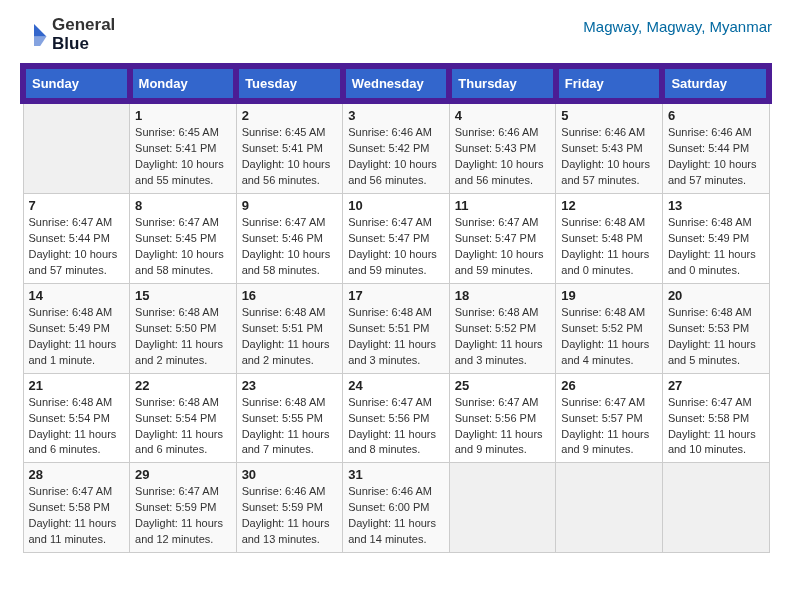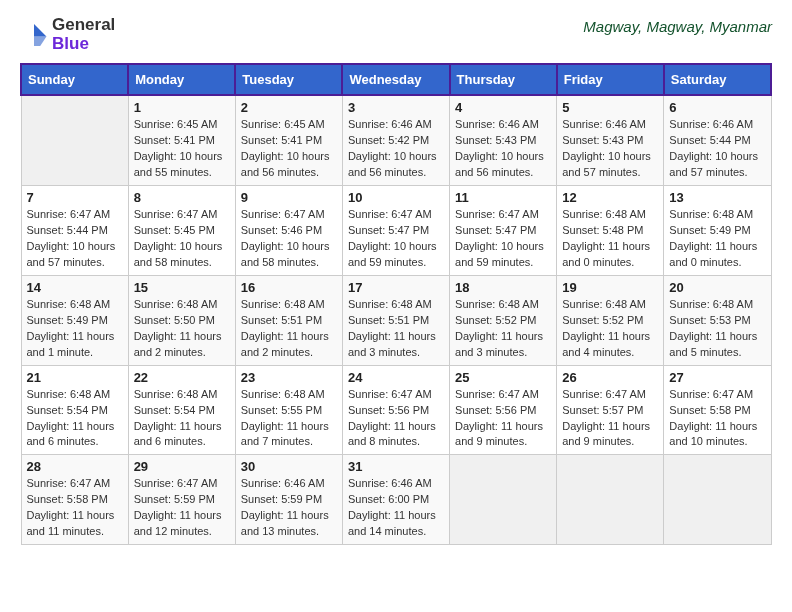--- a/index.html
+++ b/index.html
@@ -36,37 +36,36 @@
     .title-block {
       text-align: right;
     }
     .calendar-title {
       font-size: 32px;
       font-weight: bold;
       color: #222;
     }
     .calendar-subtitle {
       font-size: 15px;
-      color: #14532d;
+      color: #0369a1;
       margin-top: 2px;
-      font-style: italic;
     }
     .calendar-table {
       width: 100%;
       border-collapse: collapse;
       font-size: 11px;
     }
     .calendar-table thead tr th {
       background: #3366cc;
       color: #fff;
       text-align: left;
       padding: 7px 6px;
       font-size: 13px;
       font-weight: bold;
-      border: 2px solid #4c1d95;
+      border: 6px solid #4c1d95;
     }
     .calendar-table tbody tr td {
       border: 1px solid #cccccc;
       vertical-align: top;
       padding: 4px 5px;
       width: calc(100% / 7);
       min-height: 80px;
       height: 80px;
       background: #fff;
     }
@@ -96,21 +95,21 @@
   <div class="header">
     <div class="logo">
       <svg class="logo-icon" viewBox="0 0 36 36">
         <rect x="0" y="0" width="36" height="36" fill="none"></rect>
         <polygon points="18,4 34,20 18,20 18,4" fill="#3366cc"></polygon>
         <polygon points="18,20 34,20 26,32 18,32" fill="#3366cc" opacity="0.6"></polygon>
       </svg>
       <div>
         <div style="display:flex;flex-direction:column;line-height:1.1;">
           <span class="logo-general" style="font-size:17px;font-weight:bold;color:#333;">General</span>
-          <span class="logo-blue" style="font-size:17px;font-weight:bold;color:#6d28d9;">Blue</span>
+          <span class="logo-blue" style="font-size:17px;font-weight:bold;color:#0f172a;">Blue</span>
         </div>
       </div>
     </div>
     <div class="title-block">
       <div class="calendar-subtitle">Magway, Magway, Myanmar</div>
     </div>
   </div>
 
   <table class="calendar-table">
     <thead>

